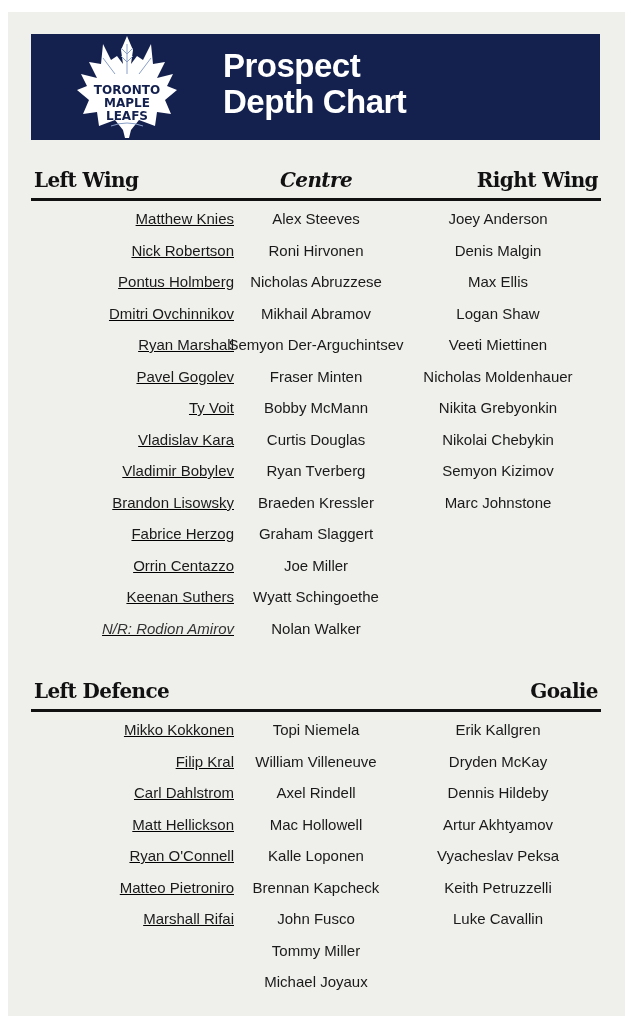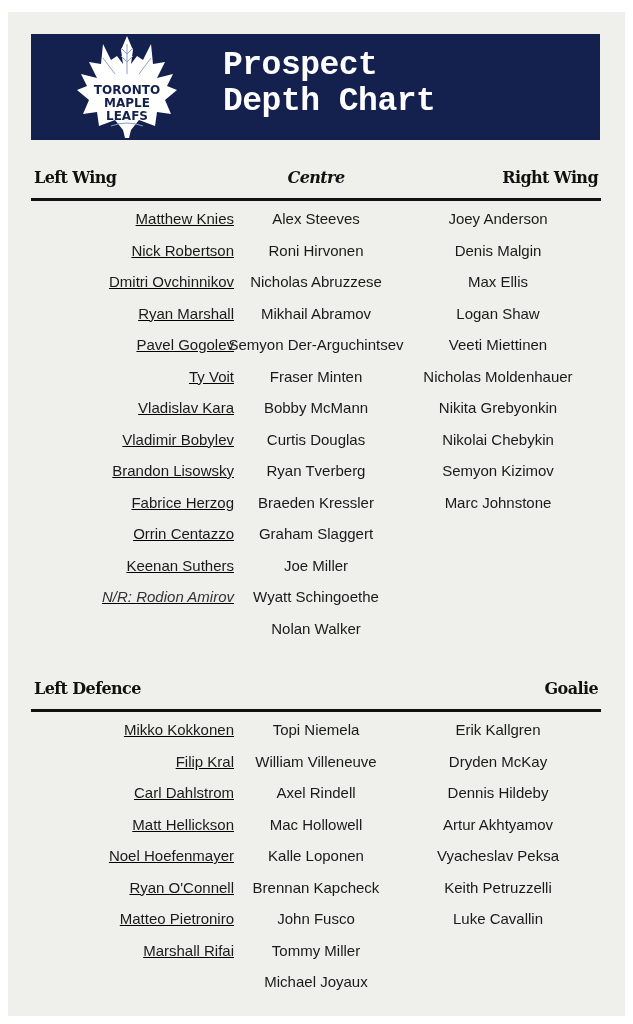--- a/index.html
+++ b/index.html
@@ -1,23 +1,23 @@
 <!DOCTYPE html>
 <html><head>
 <meta charset="utf-8">
 <style>
   html, body { margin: 0; padding: 0; background: #ffffff; }
   body { width: 633px; height: 1024px; position: relative; overflow: hidden; font-family: "Liberation Sans", sans-serif; }
   .card { position: absolute; left: 8px; top: 12px; width: 617px; height: 1004px; background: #efefeb; }
   .banner { position: absolute; left: 31px; top: 34px; width: 569px; height: 106px; background: #14214f; }
   .logo { position: absolute; left: 42px; top: 0px; width: 108px; height: 106px; }
-  .title { position: absolute; left: 192px; top: 14px; color: #ffffff; font-family: Liberation Mono, monospace; font-weight: bold; font-size: 33px; line-height: 36px; letter-spacing: -0.5px; }
+  .title { position: absolute; left: 192px; top: 14px; color: #ffffff; font-family: Liberation Sans, sans-serif; font-weight: bold; font-size: 33px; line-height: 36px; letter-spacing: -0.5px; }
   .section { position: absolute; left: 34px; width: 564px; }
   .heads { position: relative; height: 30px; }
-  .head { position: absolute; top: 0; font-family: "DejaVu Serif", serif; font-weight: bold; font-size: 16px; color: #111; letter-spacing: -0.6px; white-space: nowrap; }
+  .head { position: absolute; top: 0; font-family: "DejaVu Serif", serif; font-weight: bold; font-size: 20px; color: #111; letter-spacing: -0.6px; white-space: nowrap; }
   .head.l { left: 0; }
   .head.c { left: 50%; transform: translateX(-50%); font-style: italic; }
   .head.r { right: 0; margin-left: 44px; }
   .rule { height: 3px; background: #111; margin-left: -3px; width: 570px; }
   .cols { position: relative; }
   .col { position: absolute; top: 0; }
   .col.l { left: 0; width: 200px; text-align: right; text-decoration: underline; }
   .col.c { left: 182px; width: 200px; text-align: center; }
   .col.r { right: 0; width: 200px; text-align: center; }
   .row { height: 31.5px; line-height: 31.5px; font-size: 15px; color: #1a1a1a; white-space: nowrap; font-family: "Liberation Sans", sans-serif; }
@@ -46,20 +46,21 @@
   <div class="heads">
     <div class="head l">Left Wing</div>
     <div class="head c">Centre</div>
     <div class="head r">Right Wing</div>
   </div>
   <div class="rule"></div>
   <div class="cols" style="top:2px;">
     <div class="col l">
       <div class="row">Matthew Knies</div>
       <div class="row">Nick Robertson</div>
+      <div class="row">Pontus Holmberg</div>
       <div class="row">Dmitri Ovchinnikov</div>
       <div class="row">Ryan Marshall</div>
       <div class="row">Pavel Gogolev</div>
       <div class="row">Ty Voit</div>
       <div class="row">Vladislav Kara</div>
       <div class="row">Vladimir Bobylev</div>
       <div class="row">Brandon Lisowsky</div>
       <div class="row">Fabrice Herzog</div>
       <div class="row">Orrin Centazzo</div>
       <div class="row">Keenan Suthers</div>
@@ -101,21 +102,20 @@
     <div class="head l">Left Defence</div>
     <div class="head r">Goalie</div>
   </div>
   <div class="rule"></div>
   <div class="cols" style="top:2px;">
     <div class="col l">
       <div class="row">Mikko Kokkonen</div>
       <div class="row">Filip Kral</div>
       <div class="row">Carl Dahlstrom</div>
       <div class="row">Matt Hellickson</div>
-      <div class="row">Noel Hoefenmayer</div>
       <div class="row">Ryan O'Connell</div>
       <div class="row">Matteo Pietroniro</div>
       <div class="row">Marshall Rifai</div>
     </div>
     <div class="col c">
       <div class="row">Topi Niemela</div>
       <div class="row">William Villeneuve</div>
       <div class="row">Axel Rindell</div>
       <div class="row">Mac Hollowell</div>
       <div class="row">Kalle Loponen</div>

